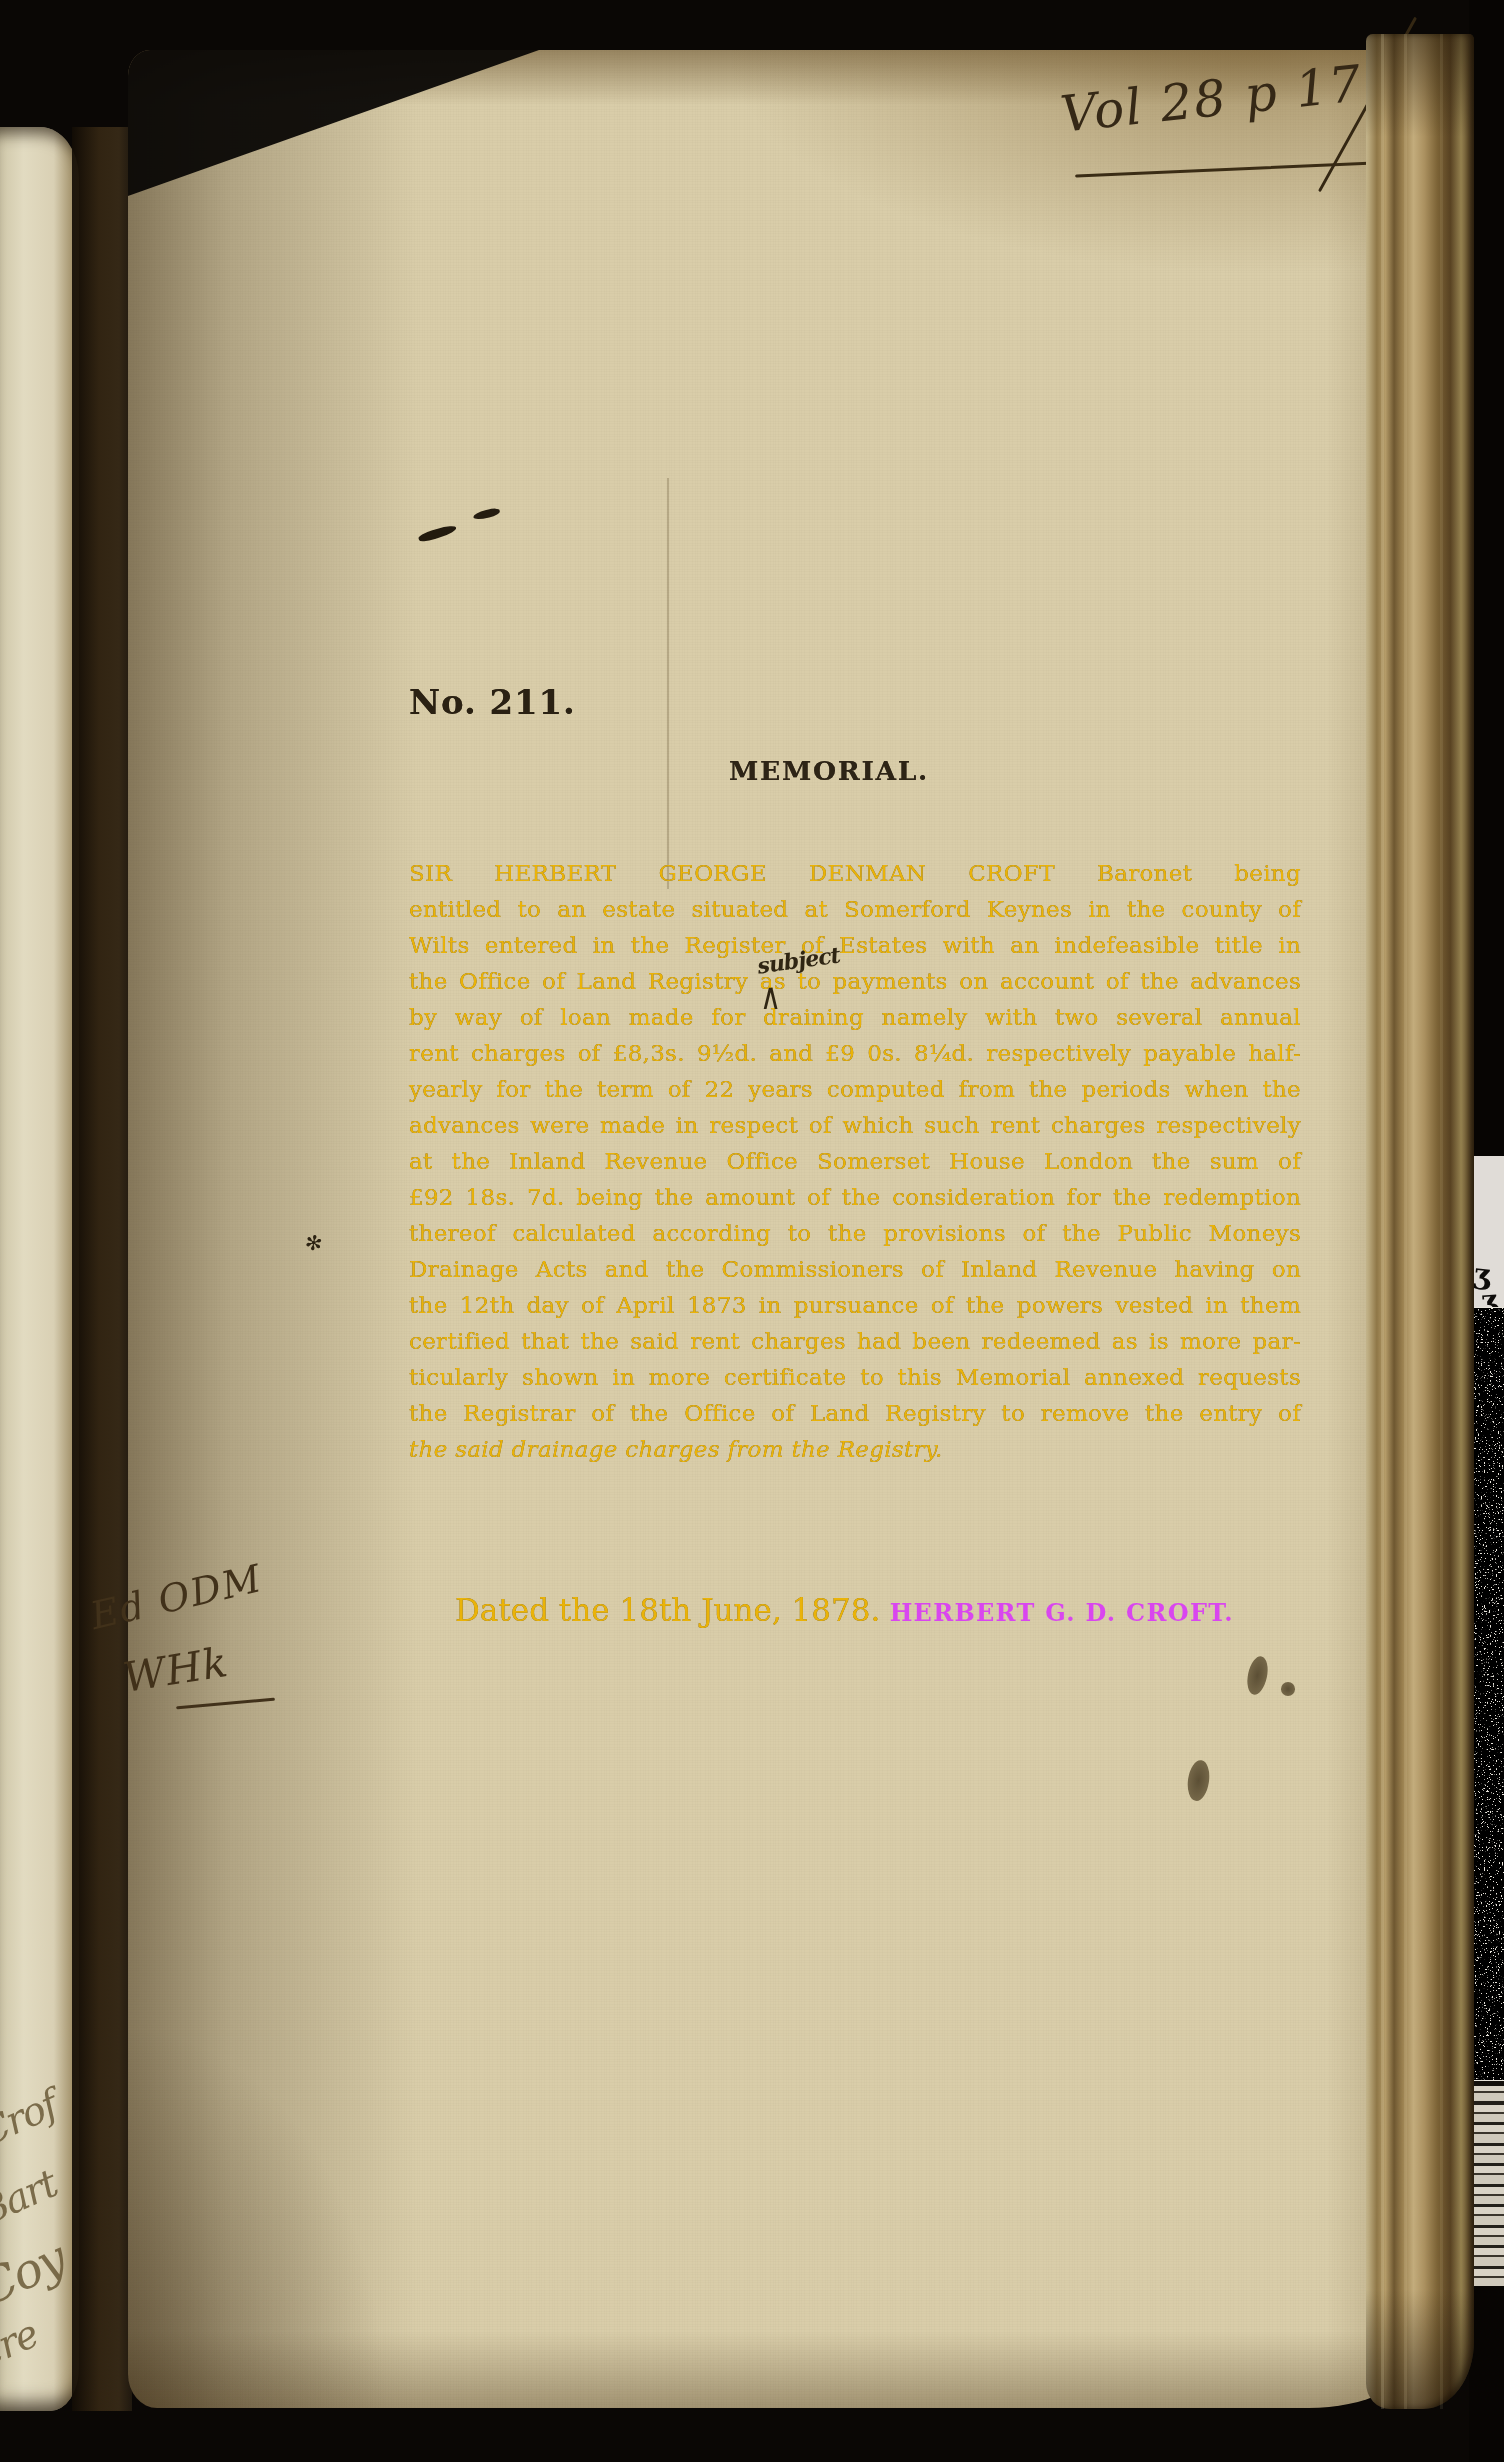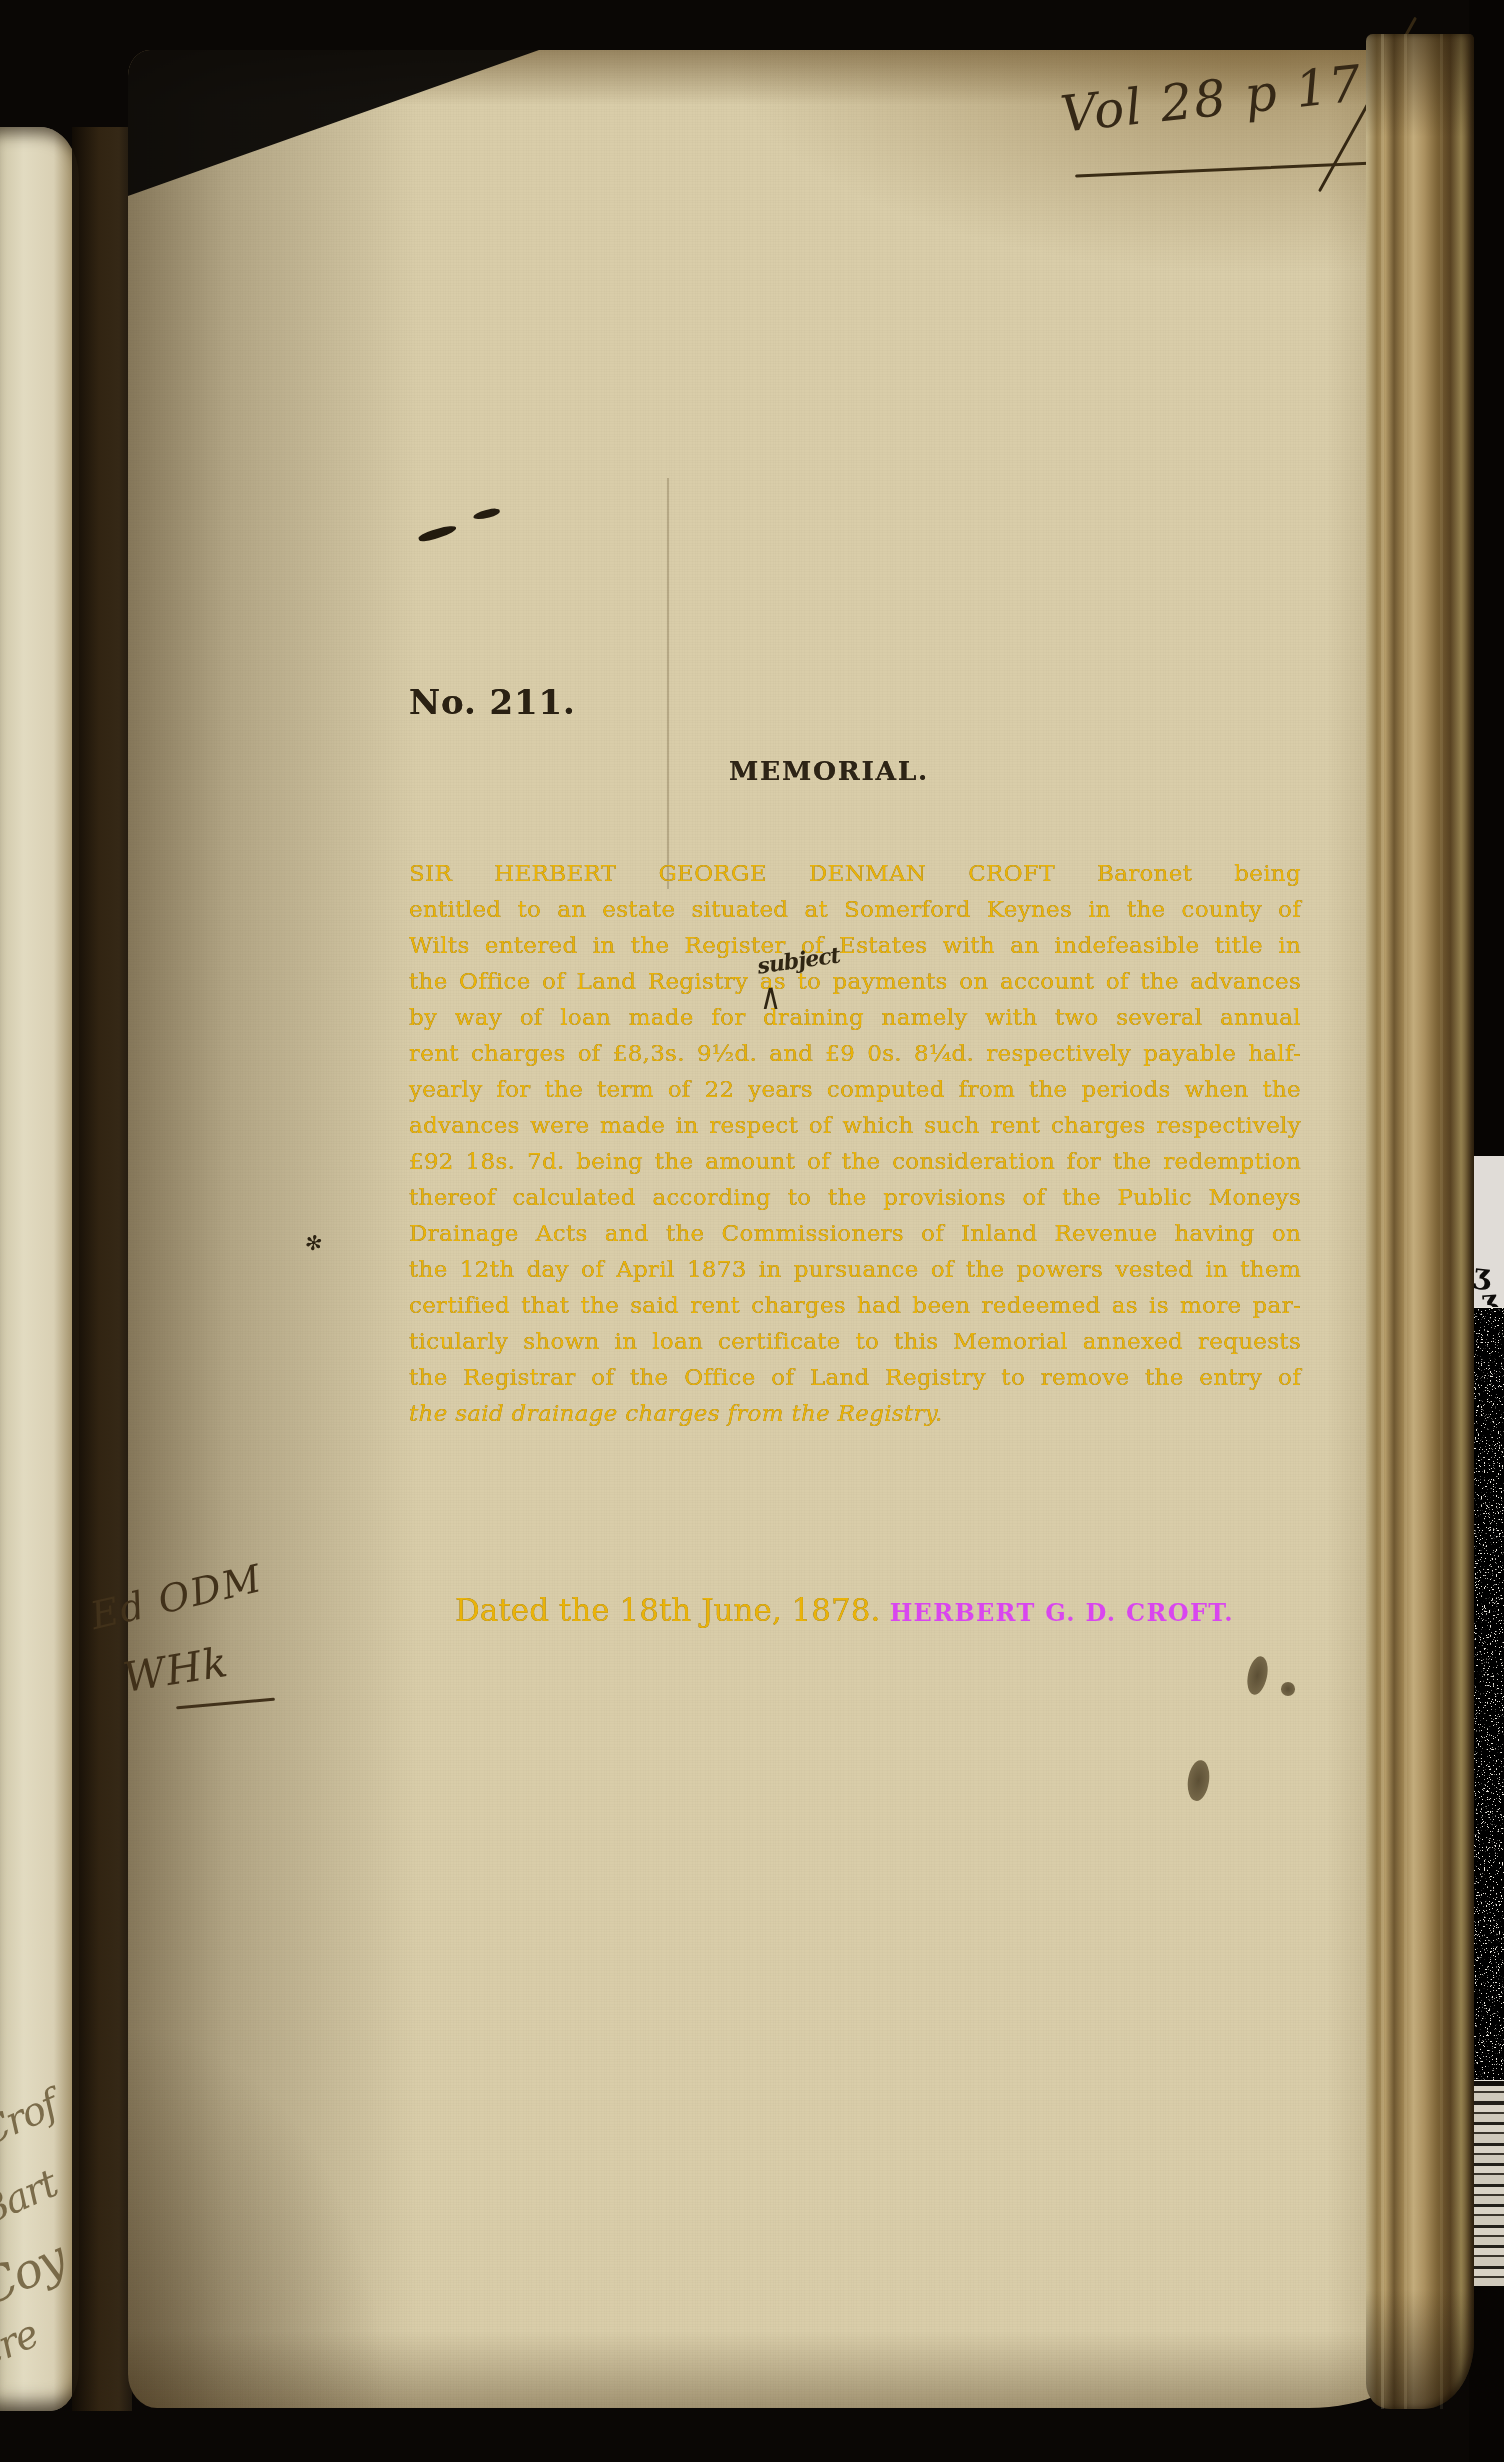--- a/index.html
+++ b/index.html
@@ -130,26 +130,27 @@
 
   <div class="body-block print">
     <div class="bline">SIR HERBERT GEORGE DENMAN CROFT Baronet being</div>
     <div class="bline">entitled to an estate situated at Somerford Keynes in the county of</div>
     <div class="bline">Wilts entered in the Register of Estates with an indefeasible title in</div>
     <div class="bline">the Office of Land Registry as to payments on account of the advances</div>
     <div class="bline">by way of loan made for draining namely with two several annual</div>
     <div class="bline">rent charges of £8,3s. 9½d. and £9 0s. 8¼d. respectively payable half-</div>
     <div class="bline">yearly for the term of 22 years computed from the periods when the</div>
     <div class="bline">advances were made in respect of which such rent charges respectively</div>
+    <div class="bline">at the Inland Revenue Office Somerset House London the sum of</div>
     <div class="bline">£92 18s. 7d. being the amount of the consideration for the redemption</div>
     <div class="bline">thereof calculated according to the provisions of the Public Moneys</div>
     <div class="bline">Drainage Acts and the Commissioners of Inland Revenue having on</div>
     <div class="bline">the 12th day of April 1873 in pursuance of the powers vested in them</div>
     <div class="bline">certified that the said rent charges had been redeemed as is more par-</div>
-    <div class="bline">ticularly shown in loan certificate to this Memorial annexed requests</div>
+    <div class="bline">ticularly shown in more certificate to this Memorial annexed requests</div>
     <div class="bline">the Registrar of the Office of Land Registry to remove the entry of</div>
     <div class="bline last">the said drainage charges from the Registry.</div>
   </div>
 
   <div class="dated print">Dated the 18th June, 1878.</div>
   <div class="signature">HERBERT G. D. CROFT.</div>
 
   <div class="vol-ref hand">Vol 28 p 17</div>
   <div class="vol-underline"></div>
   <div class="vol-flourish"></div>

